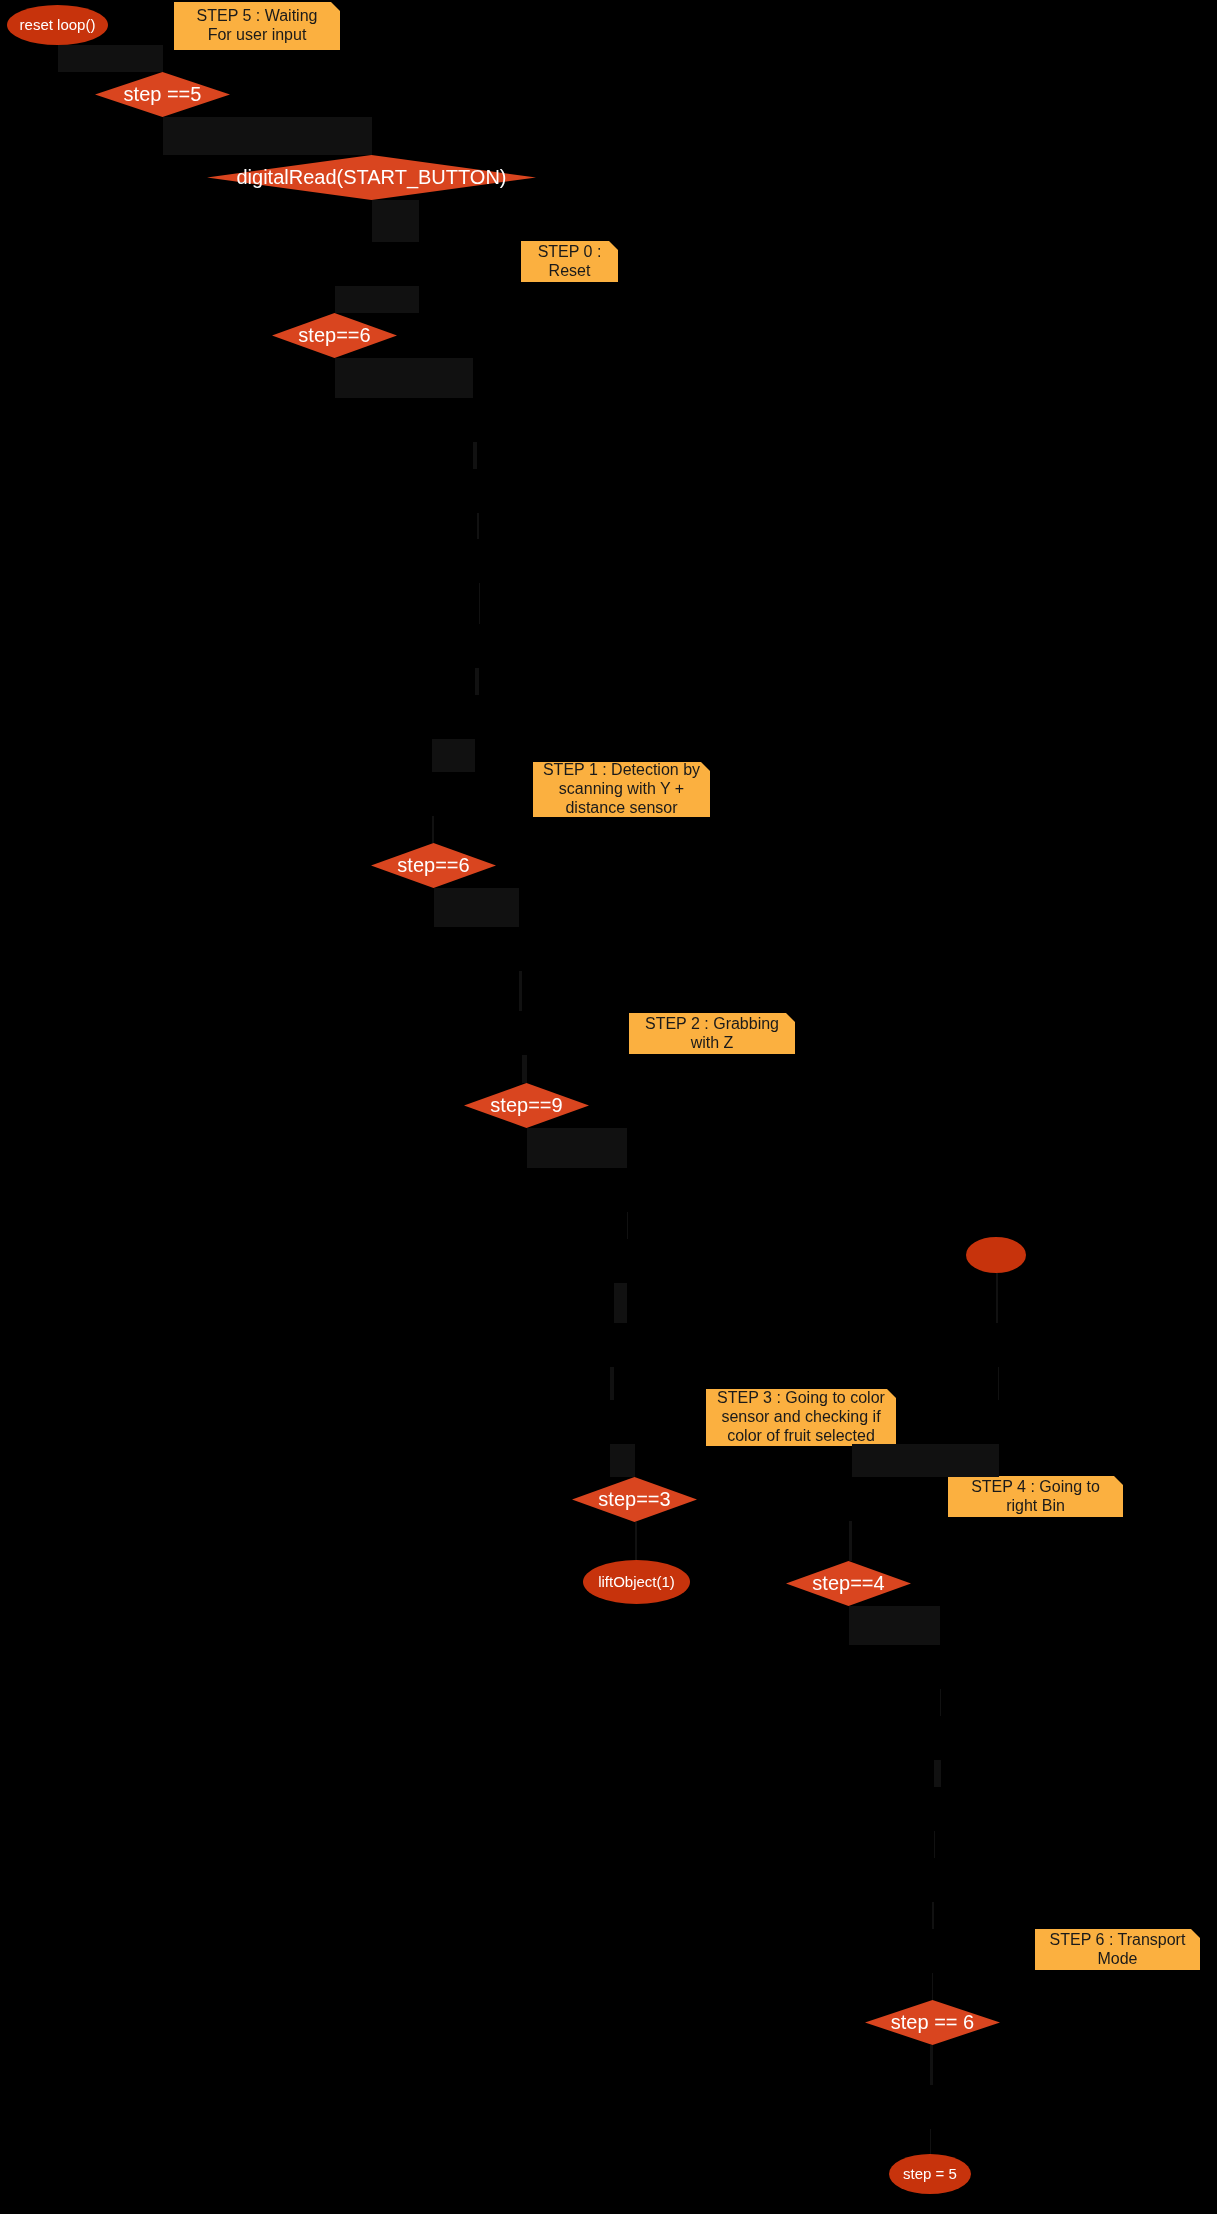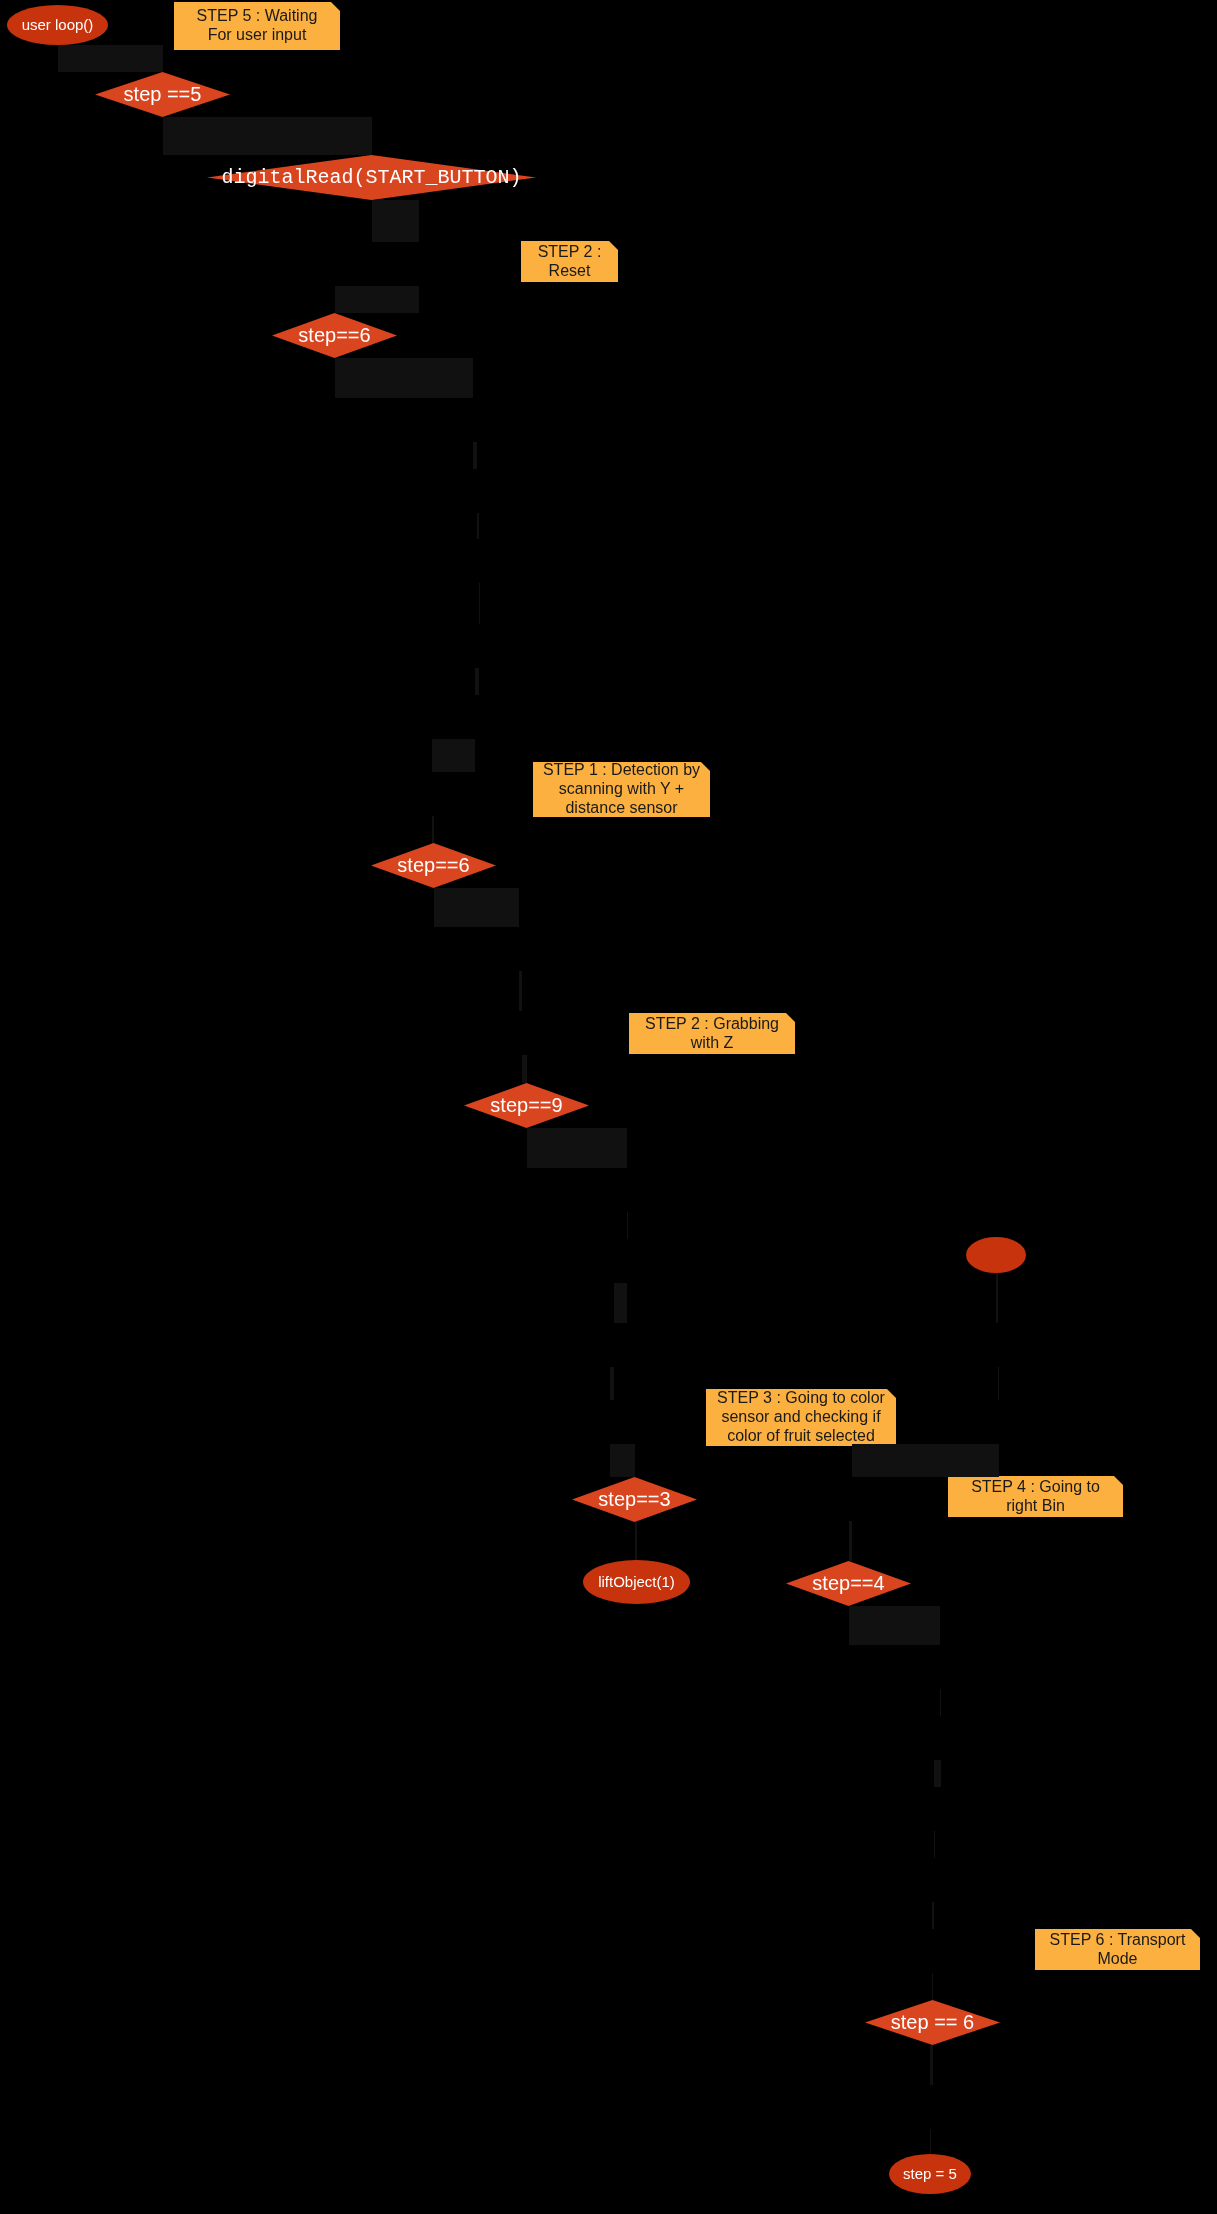--- a/index.html
+++ b/index.html
@@ -62,38 +62,38 @@
   .edge {
     position: absolute;
     background: #111111;
   }
 </style>
 </head>
 <body>
 
 <div id="canvas">
     <div class="node terminator" style="left: 7px; top: 5px; width: 101px; height: 40px;">
-      <span>user loop()</span>
+      <span>reset loop()</span>
     </div>
     <div class="node note" style="left: 174px; top: 2px; width: 166px; height: 48px;">
       <span>STEP 5 : Waiting For user input</span>
     </div>
     <div class="node decision" style="left: 95px; top: 72px; width: 135px; height: 45px;">
       <span class="dshape"></span>
       <span class="dlabel">step ==5</span>
     </div>
-    <div class="node decision" style="left: 207px; top: 155px; width: 329px; height: 45px; font-family: Liberation Mono, monospace;">
+    <div class="node decision" style="left: 207px; top: 155px; width: 329px; height: 45px;">
       <span class="dshape"></span>
       <span class="dlabel">digitalRead(START_BUTTON)</span>
     </div>
     <div class="node process" style="left: 384px; top: 242px; width: 69px; height: 44px;">
       <span>step = 0</span>
     </div>
     <div class="node note" style="left: 521px; top: 241px; width: 97px; height: 41px;">
-      <span>STEP 2 : Reset</span>
+      <span>STEP 0 : Reset</span>
     </div>
     <div class="node decision" style="left: 272px; top: 313px; width: 125px; height: 45px;">
       <span class="dshape"></span>
       <span class="dlabel">step==6</span>
     </div>
     <div class="node process" style="left: 390px; top: 398px; width: 166px; height: 44px;">
       <span>Serial.println("Reseting")</span>
     </div>
     <div class="node process" style="left: 446px; top: 469px; width: 62px; height: 44px;">
       <span>reset()</span>

